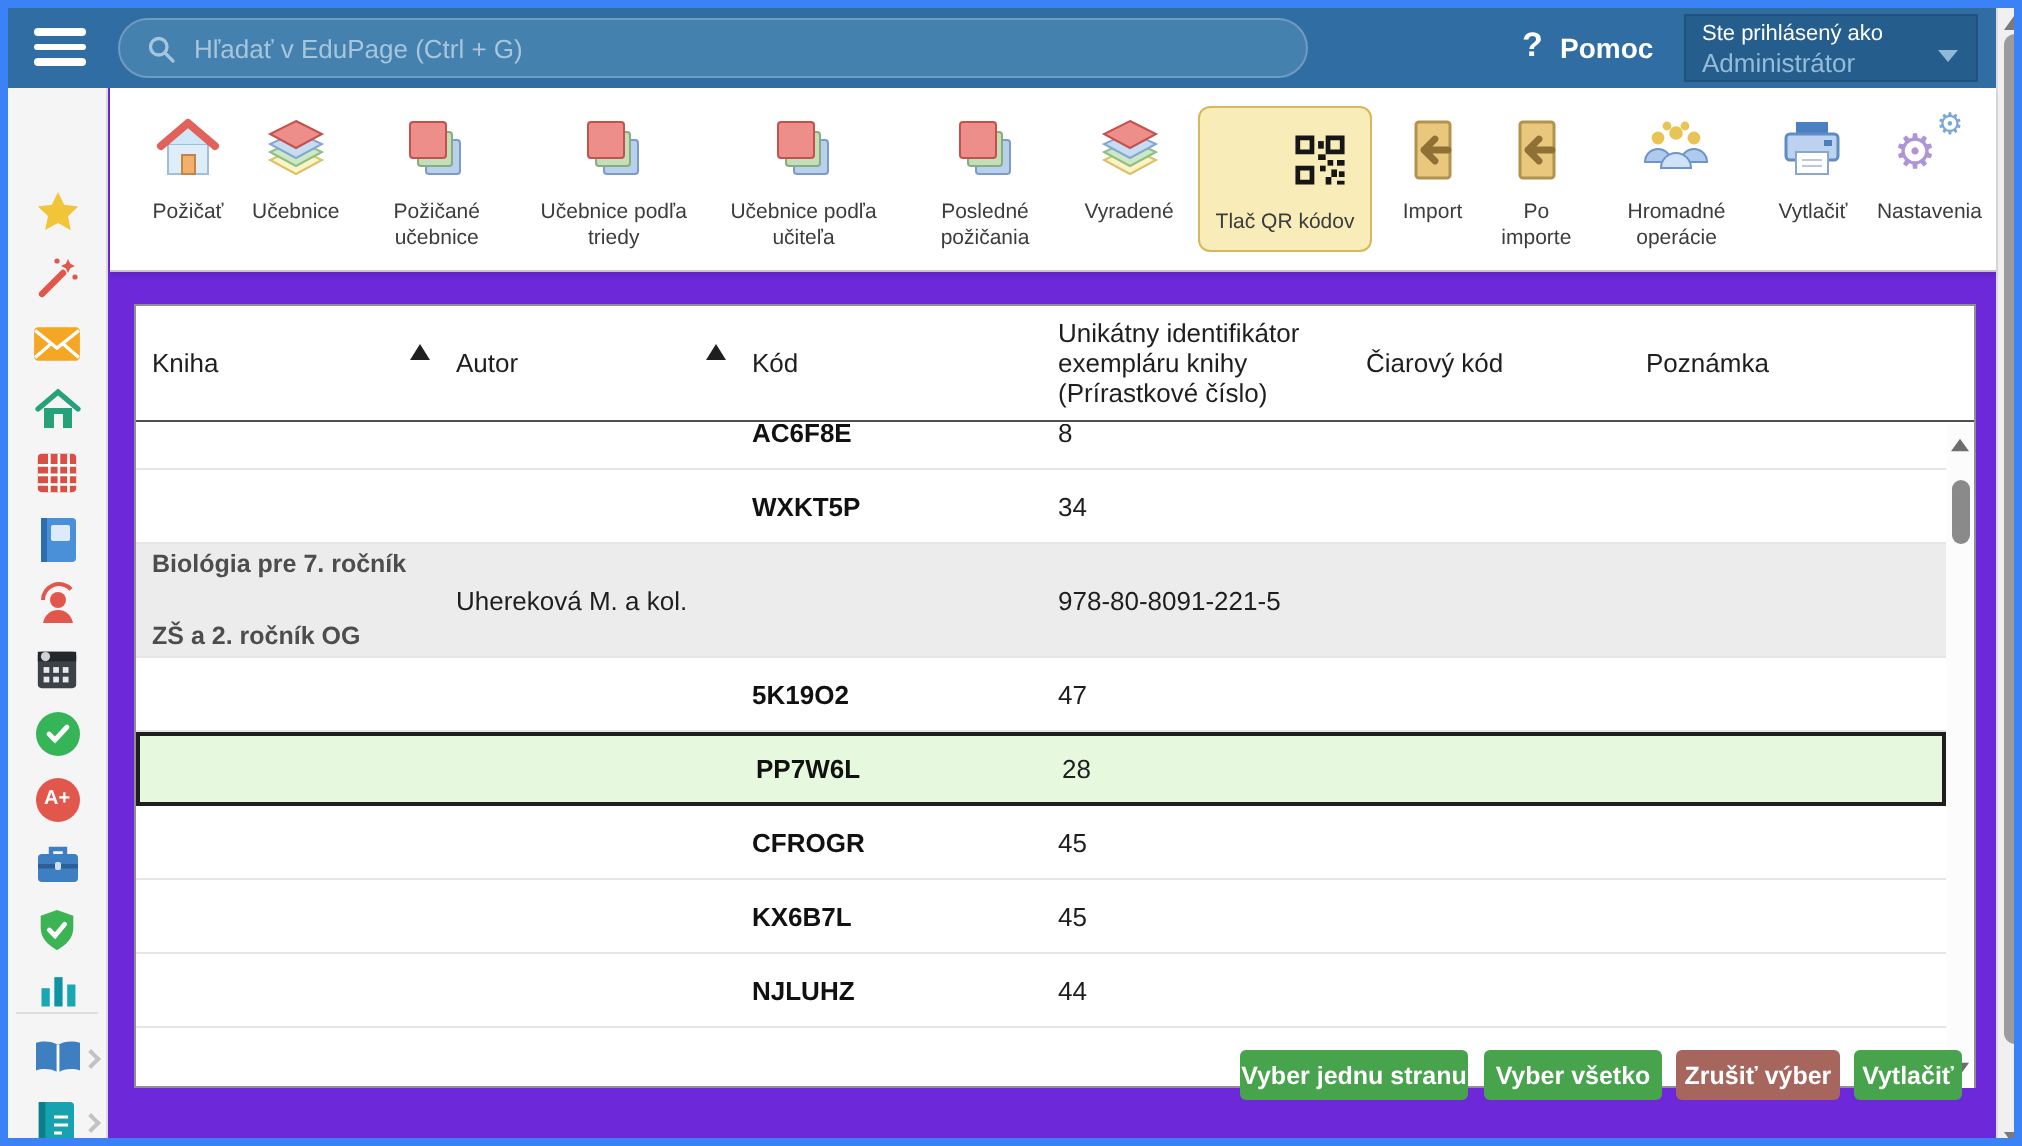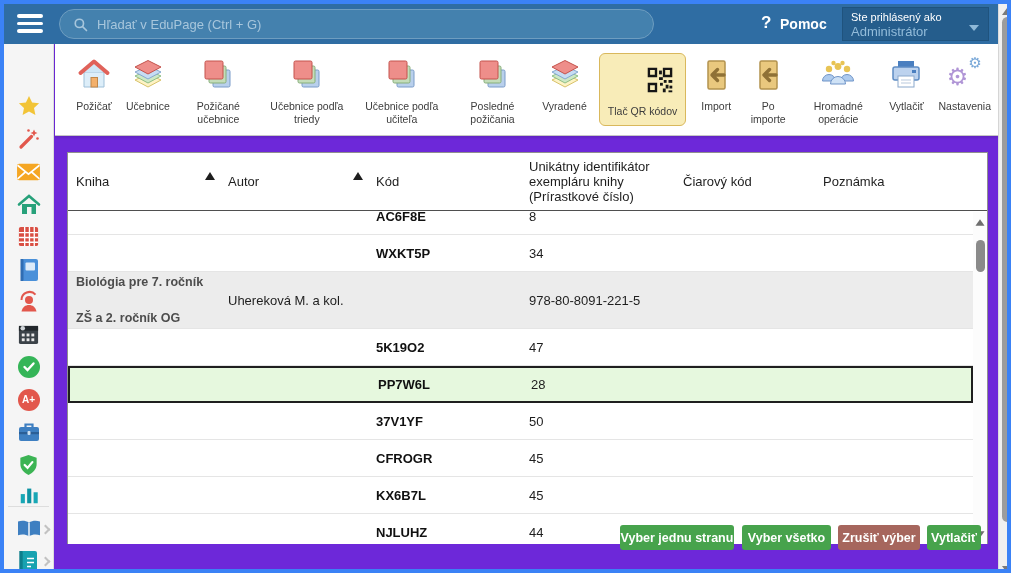--- a/index.html
+++ b/index.html
@@ -430,24 +430,20 @@
       </div>
       <div class="trow">
         <span class="tcell code c2">5K19O2</span>
         <span class="tcell c3">47</span>
       </div>
       <div class="trow selected">
         <span class="tcell code c2">PP7W6L</span>
         <span class="tcell c3">28</span>
       </div>
       <div class="trow">
-        <span class="tcell code c2">37V1YF</span>
-        <span class="tcell c3">50</span>
-      </div>
-      <div class="trow">
         <span class="tcell code c2">CFROGR</span>
         <span class="tcell c3">45</span>
       </div>
       <div class="trow">
         <span class="tcell code c2">KX6B7L</span>
         <span class="tcell c3">45</span>
       </div>
       <div class="trow">
         <span class="tcell code c2">NJLUHZ</span>
         <span class="tcell c3">44</span>

